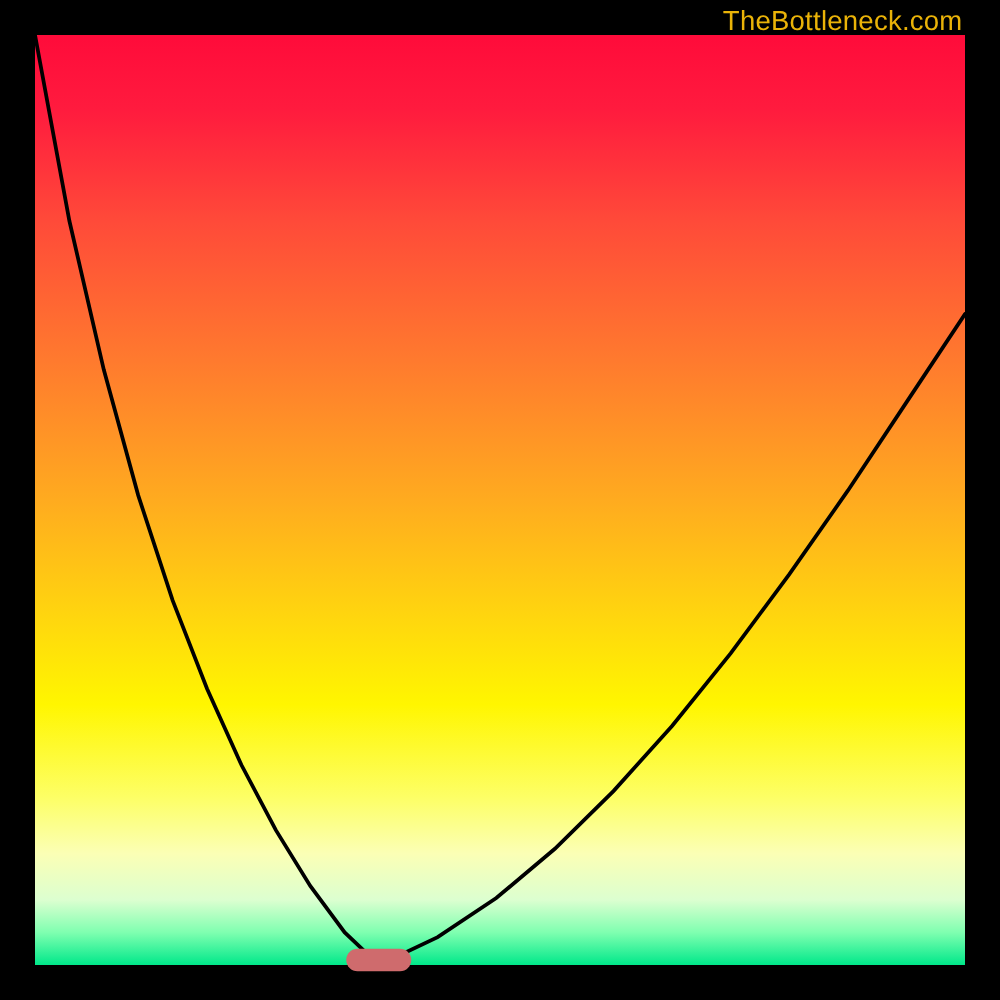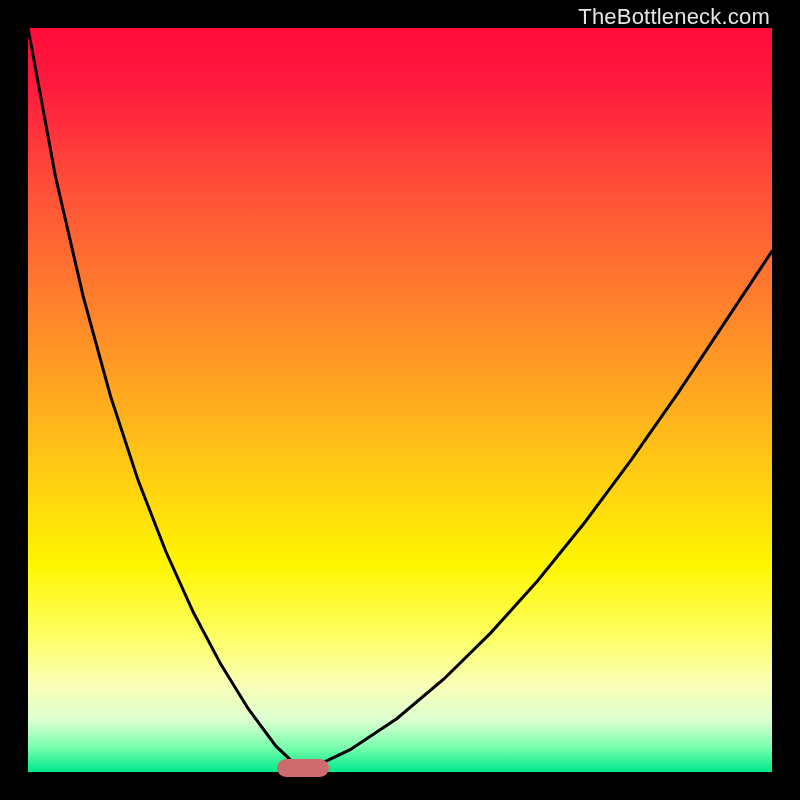--- a/index.html
+++ b/index.html
@@ -23,21 +23,21 @@
     position: absolute;
     left: 0;
     top: 0;
     width: 744px;
     height: 744px;
   }
   .watermark {
     position: absolute;
     top: 4px;
     right: 30px;
-    color: #e5e5e5;
+    color: #eab308;
     font-size: 22px;
     font-weight: 500;
     letter-spacing: 0.2px;
   }
   .marker {
     position: absolute;
     background: #cf6b6d;
     border-radius: 9px;
     height: 18px;
   }

